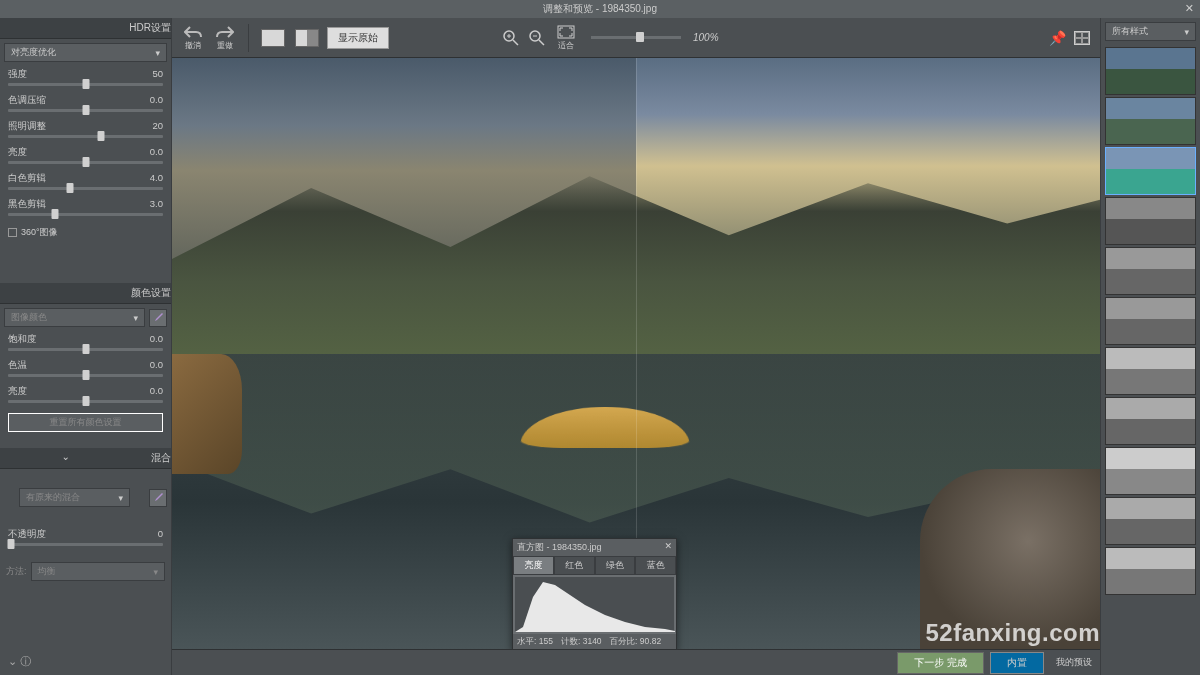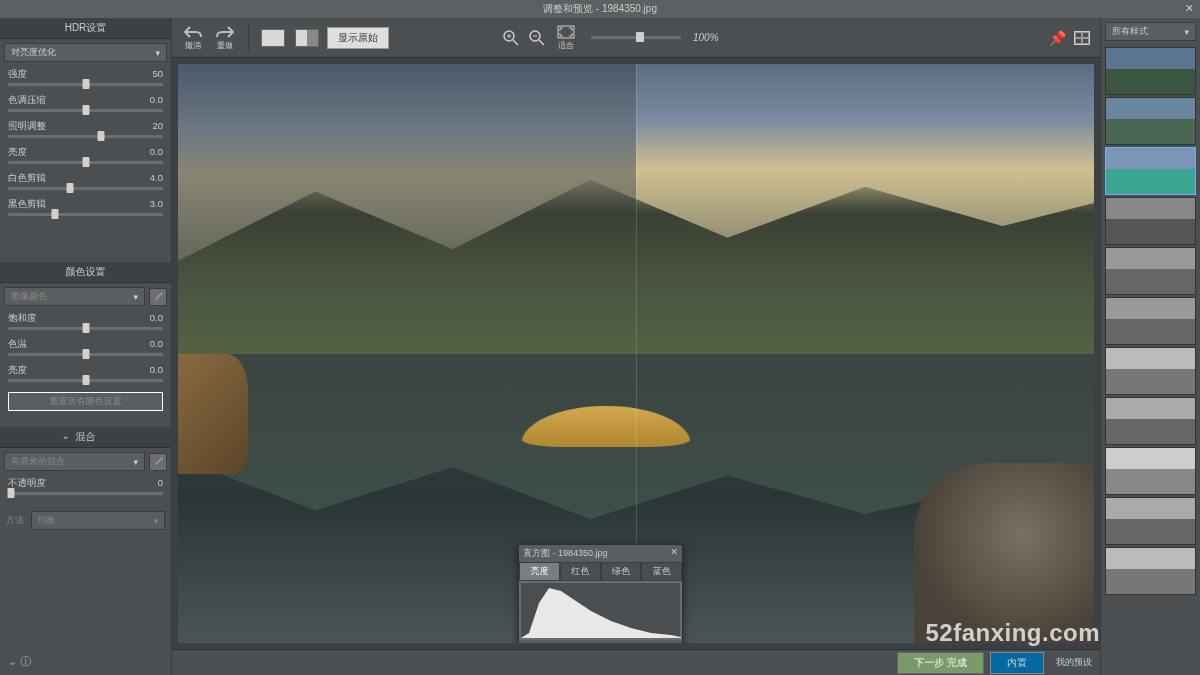--- a/index.html
+++ b/index.html
@@ -3,21 +3,21 @@
 <meta charset="utf-8">
 <style>
 * { margin: 0; padding: 0; box-sizing: border-box; font-family: "Microsoft YaHei", Arial, sans-serif; }
 body { background: #4e5255; width: 1200px; height: 675px; overflow: hidden; color: #ccc; font-size: 10px; }
 .titlebar { height: 18px; background: #5b6063; display: flex; align-items: center; justify-content: center; position: relative; font-size: 10px; }
 .titlebar .close { position: absolute; right: 6px; top: 2px; font-size: 11px; cursor: pointer; }
 .app { display: flex; height: 657px; }
 
 
 .sidebar-left { width: 172px; background: #4b4f52; border-right: 1px solid #3a3d40; display: flex; flex-direction: column; }
-.panel-header { background: #3d4144; text-align: center; padding: 3px 0; font-size: 10px; border-bottom: 1px solid #2e3133; position: relative; }
+.panel-header { background: #3d4144; text-align: right; padding: 3px 0; font-size: 10px; border-bottom: 1px solid #2e3133; position: relative; }
 .dropdown { background: #5a5e61; border: 1px solid #3a3d40; padding: 2px 6px; margin: 4px; font-size: 9px; display: flex; justify-content: space-between; align-items: center; cursor: pointer; }
 .dropdown::after { content: "▾"; }
 .slider-row { padding: 2px 8px 6px 8px; }
 .slider-label { display: flex; justify-content: space-between; font-size: 9.5px; margin-bottom: 2px; }
 .slider-track { height: 3px; background: #6a6e71; position: relative; border-radius: 1px; }
 .slider-thumb { width: 7px; height: 10px; background: #d0d0d0; position: absolute; top: -4px; transform: translateX(-50%); border-radius: 1px; cursor: pointer; }
 .checkbox-row { padding: 4px 8px; font-size: 9px; display: flex; align-items: center; gap: 4px; }
 .checkbox { width: 9px; height: 9px; border: 1px solid #999; display: inline-block; }
 .tool-btn { width: 18px; height: 18px; background: #6a6e71; display: flex; align-items: center; justify-content: center; border: 1px solid #3a3d40; }
 .reset-btn { background: #5a5e61; border: 1px solid #ffffff; text-align: center; padding: 2px 6px; margin: 4px 8px; font-size: 9px; cursor: pointer; color: #888; }
@@ -34,21 +34,21 @@
 .tb-square.half { background: linear-gradient(90deg, #d8d8d8 50%, #888 50%); }
 .show-orig { background: #dedede; color: #333; border: 1px solid #999; padding: 3px 10px; font-size: 10px; cursor: pointer; }
 .zoom-slider { width: 90px; height: 3px; background: #6a6e71; position: relative; margin: 0 6px; }
 .zoom-thumb { width: 8px; height: 10px; background: #d0d0d0; position: absolute; top: -4px; left: 50%; border-radius: 1px; }
 .zoom-txt { font-size: 10px; font-style: italic; }
 .icon-btn { width: 20px; height: 20px; display: flex; align-items: center; justify-content: center; font-size: 14px; cursor: pointer; }
 .tb-right { margin-left: auto; display: flex; gap: 4px; }
 .grid-icon { width: 16px; height: 14px; border: 1px solid #ccc; display: flex; flex-wrap: wrap; }
 .grid-icon > div { width: 50%; height: 50%; border: 0.5px solid #999; }
 
-.canvas { flex: 1; background: #0f172a; position: relative; margin: 6px; overflow: hidden; }
+.canvas { flex: 1; background: #0f172a; position: relative; overflow: hidden; }
 .photo { position: absolute; inset: 0; }
 .sky { position: absolute; top: 0; left: 0; right: 0; height: 38%; background: linear-gradient(180deg, #4a5a6a 0%, #6b7885 30%, #8a8570 50%, #5a5f58 100%); }
 .sky-right { position: absolute; top: 0; left: 50%; right: 0; height: 38%; background: linear-gradient(180deg, #5a6d82 0%, #7a8aa0 25%, #d0c090 48%, #6a7060 100%); }
 .mtn { position: absolute; top: 18%; left: 0; right: 0; height: 40%; background: linear-gradient(180deg, transparent 0%, #3a4035 20%, #4a5540 50%, #5a6a45 100%); clip-path: polygon(0 40%, 15% 10%, 30% 35%, 45% 5%, 60% 30%, 75% 8%, 90% 25%, 100% 15%, 100% 100%, 0 100%); }
 .water { position: absolute; top: 50%; left: 0; right: 0; bottom: 0; background: linear-gradient(180deg, #3a4548 0%, #2a3538 50%, #4a5558 100%); }
 .water-ref { position: absolute; top: 50%; left: 0; right: 0; height: 30%; background: linear-gradient(180deg, #4a5a50 0%, #3a4540 100%); opacity: 0.7; transform: scaleY(-1); clip-path: polygon(0 40%, 15% 10%, 30% 35%, 45% 5%, 60% 30%, 75% 8%, 90% 25%, 100% 15%, 100% 100%, 0 100%); }
 .boat { position: absolute; left: 38%; top: 58%; width: 160px; height: 50px; background: linear-gradient(180deg, #d4a850 0%, #b08830 100%); border-radius: 60% 60% 30% 30% / 100% 100% 20% 20%; transform: perspective(200px) rotateX(35deg); }
 .rock-fg { position: absolute; right: 0; bottom: 0; width: 180px; height: 180px; background: radial-gradient(circle at 60% 40%, #7a7065 0%, #4a4238 70%); border-radius: 40% 0 0 0; }
 .rock-left { position: absolute; left: 0; top: 50%; width: 70px; height: 120px; background: linear-gradient(135deg, #8a6a40, #5a4528); border-radius: 0 30% 20% 0; }
 .split-line { position: absolute; top: 0; bottom: 0; left: 50%; width: 1px; background: rgba(255,255,255,0.15); }
@@ -143,20 +143,24 @@
       </div>
     <div class="slider-row">
         <div class="slider-label">
           <span>黑色剪辑</span>
           <span>3.0</span>
         </div>
         <div class="slider-track">
           <div class="slider-thumb" style="left:30%"></div>
         </div>
       </div>
+    <div class="checkbox-row">
+        <span class="checkbox"></span>
+        <span>360°图像</span>
+      </div>
 
     <div style="flex:0 0 40px"></div>
 
     <div class="panel-header">颜色设置</div>
     <div style="display:flex;align-items:center;gap:4px;margin:4px">
         <div class="dropdown" style="flex:1;margin:0">
           <span style="color:#888">图像颜色</span>
         </div>
         <div class="tool-btn">
           <svg width="11" height="11" viewBox="0 0 11 11">
@@ -190,21 +194,21 @@
         <div class="slider-track">
           <div class="slider-thumb" style="left:50%"></div>
         </div>
       </div>
     <div class="reset-btn">重置所有颜色设置</div>
 
     <div style="flex:0 0 12px"></div>
 
     <div class="panel-header"><span class="collapse"></span><span>混合</span></div>
     <div style="display:flex;align-items:center;gap:4px;margin:4px">
-        <div class="dropdown" style="flex:1;margin:0">
+        <div class="dropdown" style="flex:1;margin:15px">
           <span style="color:#888">有原来的混合</span>
         </div>
         <div class="tool-btn">
           <svg width="11" height="11" viewBox="0 0 11 11">
             <path d="M9 1 L10 2 L4 8 L2 9 L3 7 Z" fill="#b090d0"></path>
           </svg>
         </div>
       </div>
     <div class="slider-row">
         <div class="slider-label">

